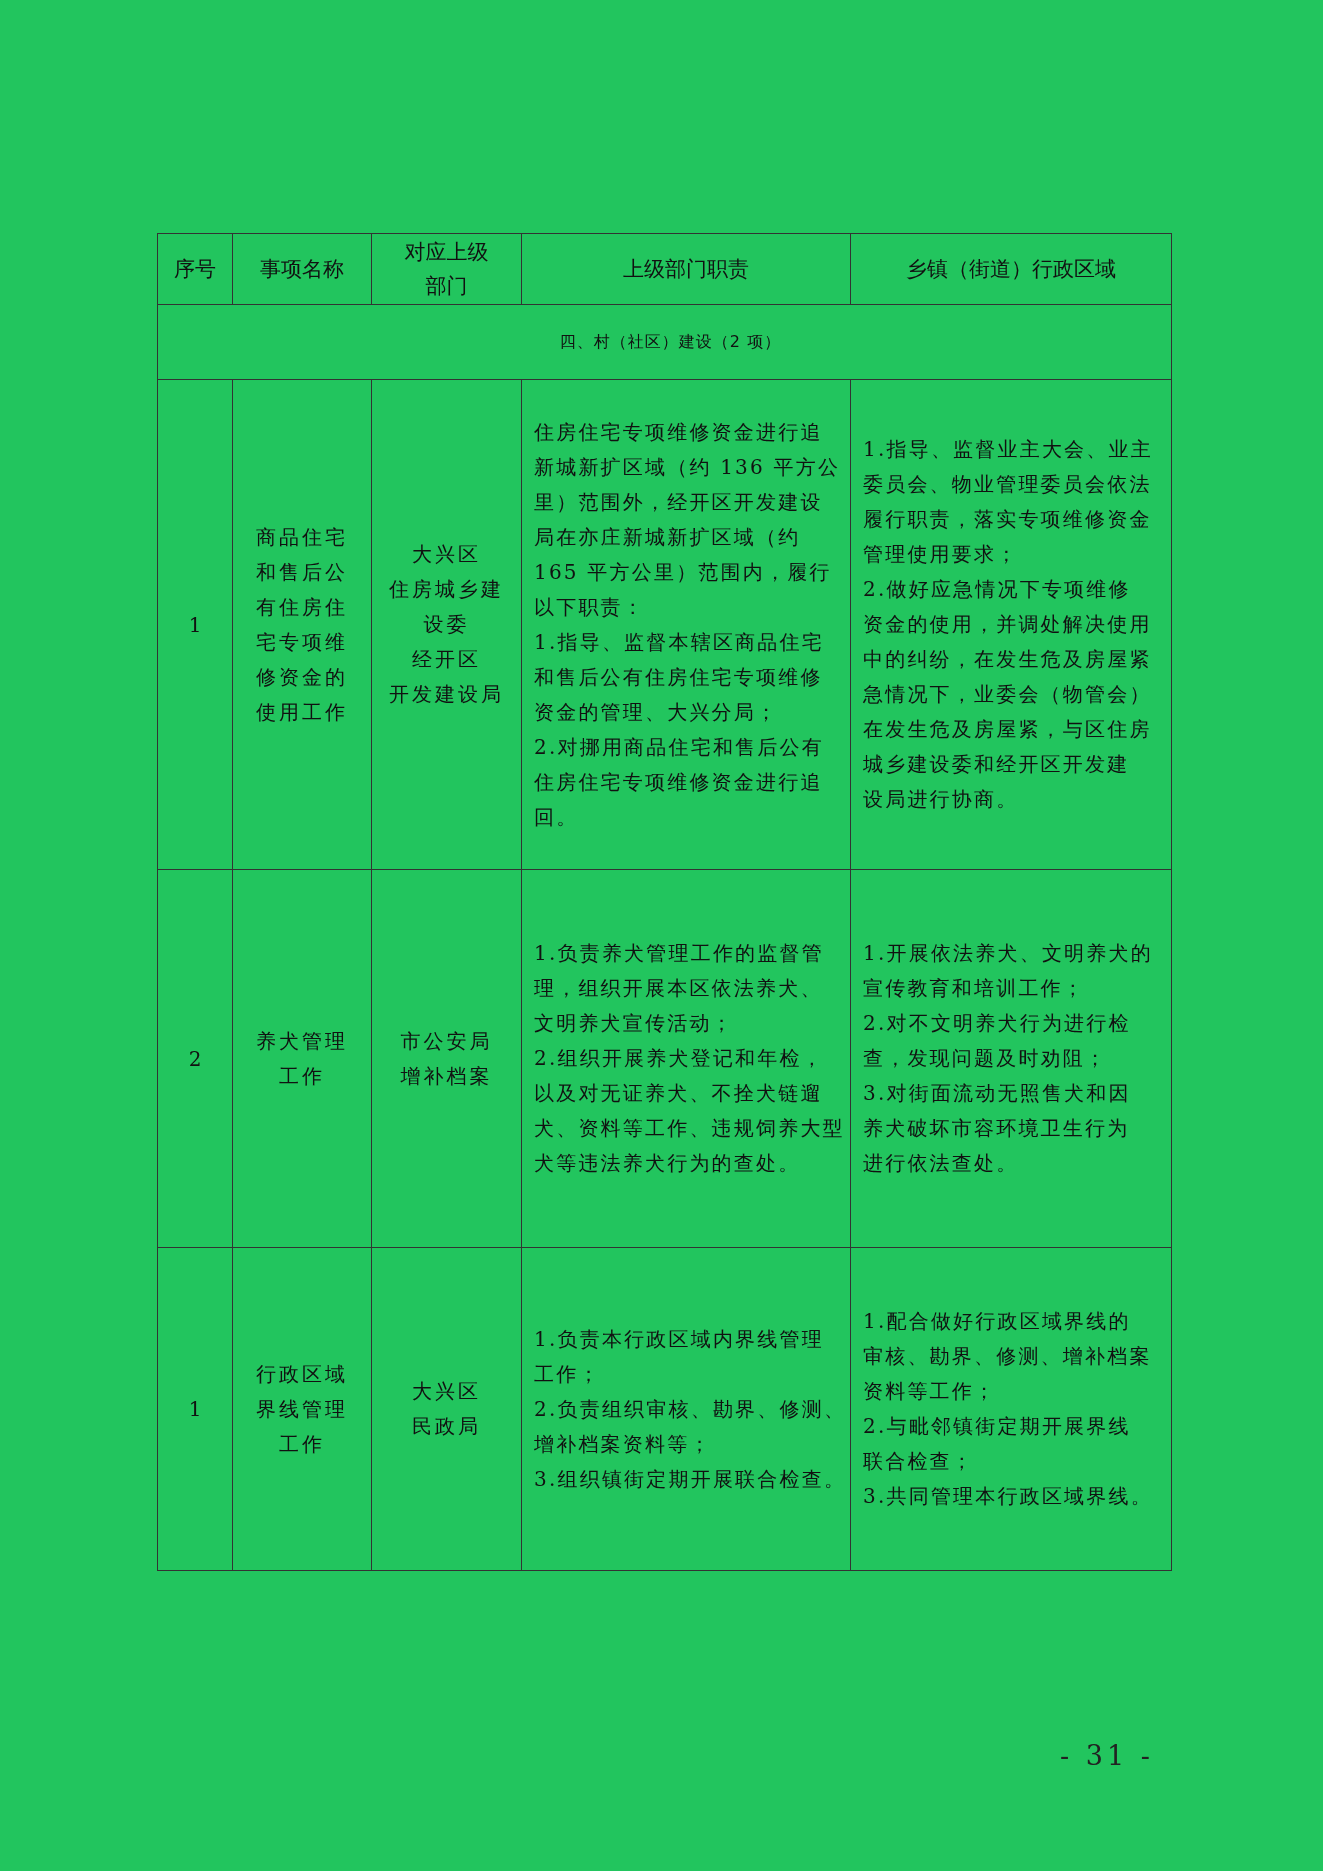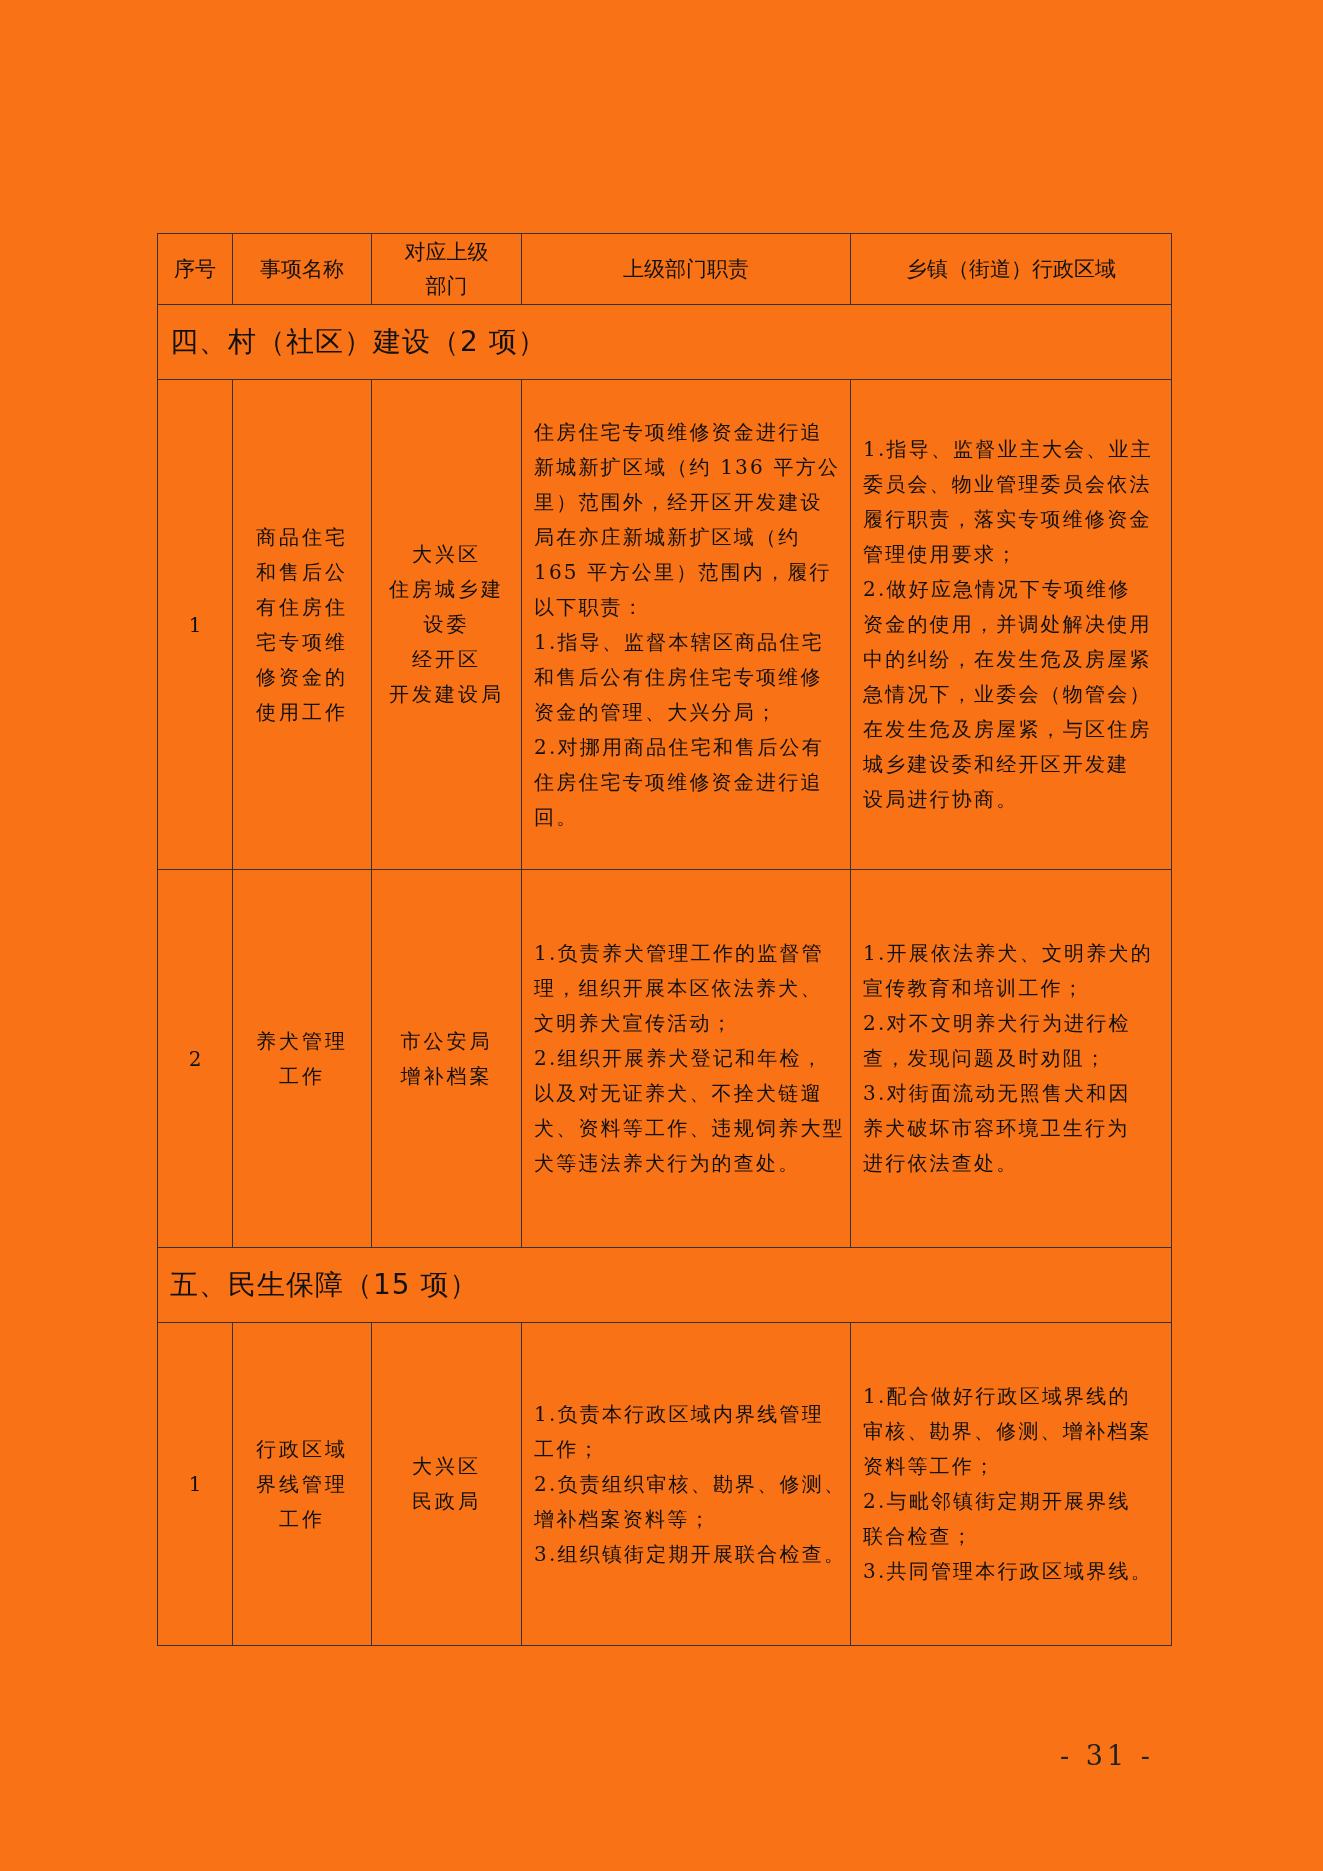--- a/index.html
+++ b/index.html
@@ -1,29 +1,29 @@
 <!DOCTYPE html>
 <html><head>
 <meta charset="utf-8">
 <style>
   html, body { margin: 0; padding: 0; background: #ffffff; }
   body { width: 1323px; height: 1871px; position: relative; overflow: hidden;
          font-family: "DejaVu Serif", "Liberation Serif", serif; color: #111; }
-  .page { position: absolute; left: 0; top: 0; width: 1323px; height: 1871px; background:#f97316; }
+  .page { position: absolute; left: 0; top: 0; width: 1323px; height: 1871px; background:#22c55e; }
   table.main { position: absolute; left: 157px; top: 233px; width: 1014px;
                border-collapse: collapse; table-layout: fixed; }
   table.main td, table.main th { border: 1.5px solid #333; padding: 0; vertical-align: middle; }
   col.c1 { width: 75px; } col.c2 { width: 139px; } col.c3 { width: 150px; }
   col.c4 { width: 329px; } col.c5 { width: 321px; }
   tr.hdr { height: 71px; }
   tr.hdr th { font-family: "DejaVu Sans", "Liberation Sans", sans-serif; font-weight: normal;
               font-size: 21px; line-height: 34px; text-align: center; }
   tr.sec { height: 75px; }
-  tr.sec td { font-family: "DejaVu Sans", "Liberation Sans", sans-serif; font-size: 28px;
-              padding-left: 12px; letter-spacing: 1px; }
+  tr.sec td { font-family: "DejaVu Sans", "Liberation Sans", sans-serif; font-size: 16px;
+              padding-left: 12px; letter-spacing: 1px; text-align: center; }
   tr.r1 { height: 490px; } tr.r2 { height: 378px; } tr.r3 { height: 323px; }
   td.num { text-align: center; font-size: 20px; }
   td.name, td.dept { text-align: center; font-size: 20px; line-height: 35px; letter-spacing: 3px; }
   td.duty { font-size: 20px; line-height: 35px; padding: 0 12px !important; letter-spacing: 2.2px; text-align: justify; }
   .line { display: block; white-space: nowrap; }
   .pagenum { position: absolute; left: 1060px; top: 1740px; width: 110px; 
              font-size: 27px; letter-spacing: 4px; color: #222; }
 </style>
 </head>
 <body>
@@ -118,23 +118,20 @@
       <td class="duty">
             <span class="line">1.开展依法养犬、文明养犬的</span>
             <span class="line">宣传教育和培训工作；</span>
             <span class="line">2.对不文明养犬行为进行检</span>
             <span class="line">查，发现问题及时劝阻；</span>
             <span class="line">3.对街面流动无照售犬和因</span>
             <span class="line">养犬破坏市容环境卫生行为</span>
             <span class="line">进行依法查处。</span>
           </td>
     </tr>
-    <tr class="sec">
-      <td colspan="5">五、民生保障（15 项）</td>
-    </tr>
     <tr class="r3">
       <td class="num">1</td>
       <td class="name">
             <span class="line">行政区域</span>
             <span class="line">界线管理</span>
             <span class="line">工作</span>
           </td>
       <td class="dept">
             <span class="line">大兴区</span>
             <span class="line">民政局</span>

